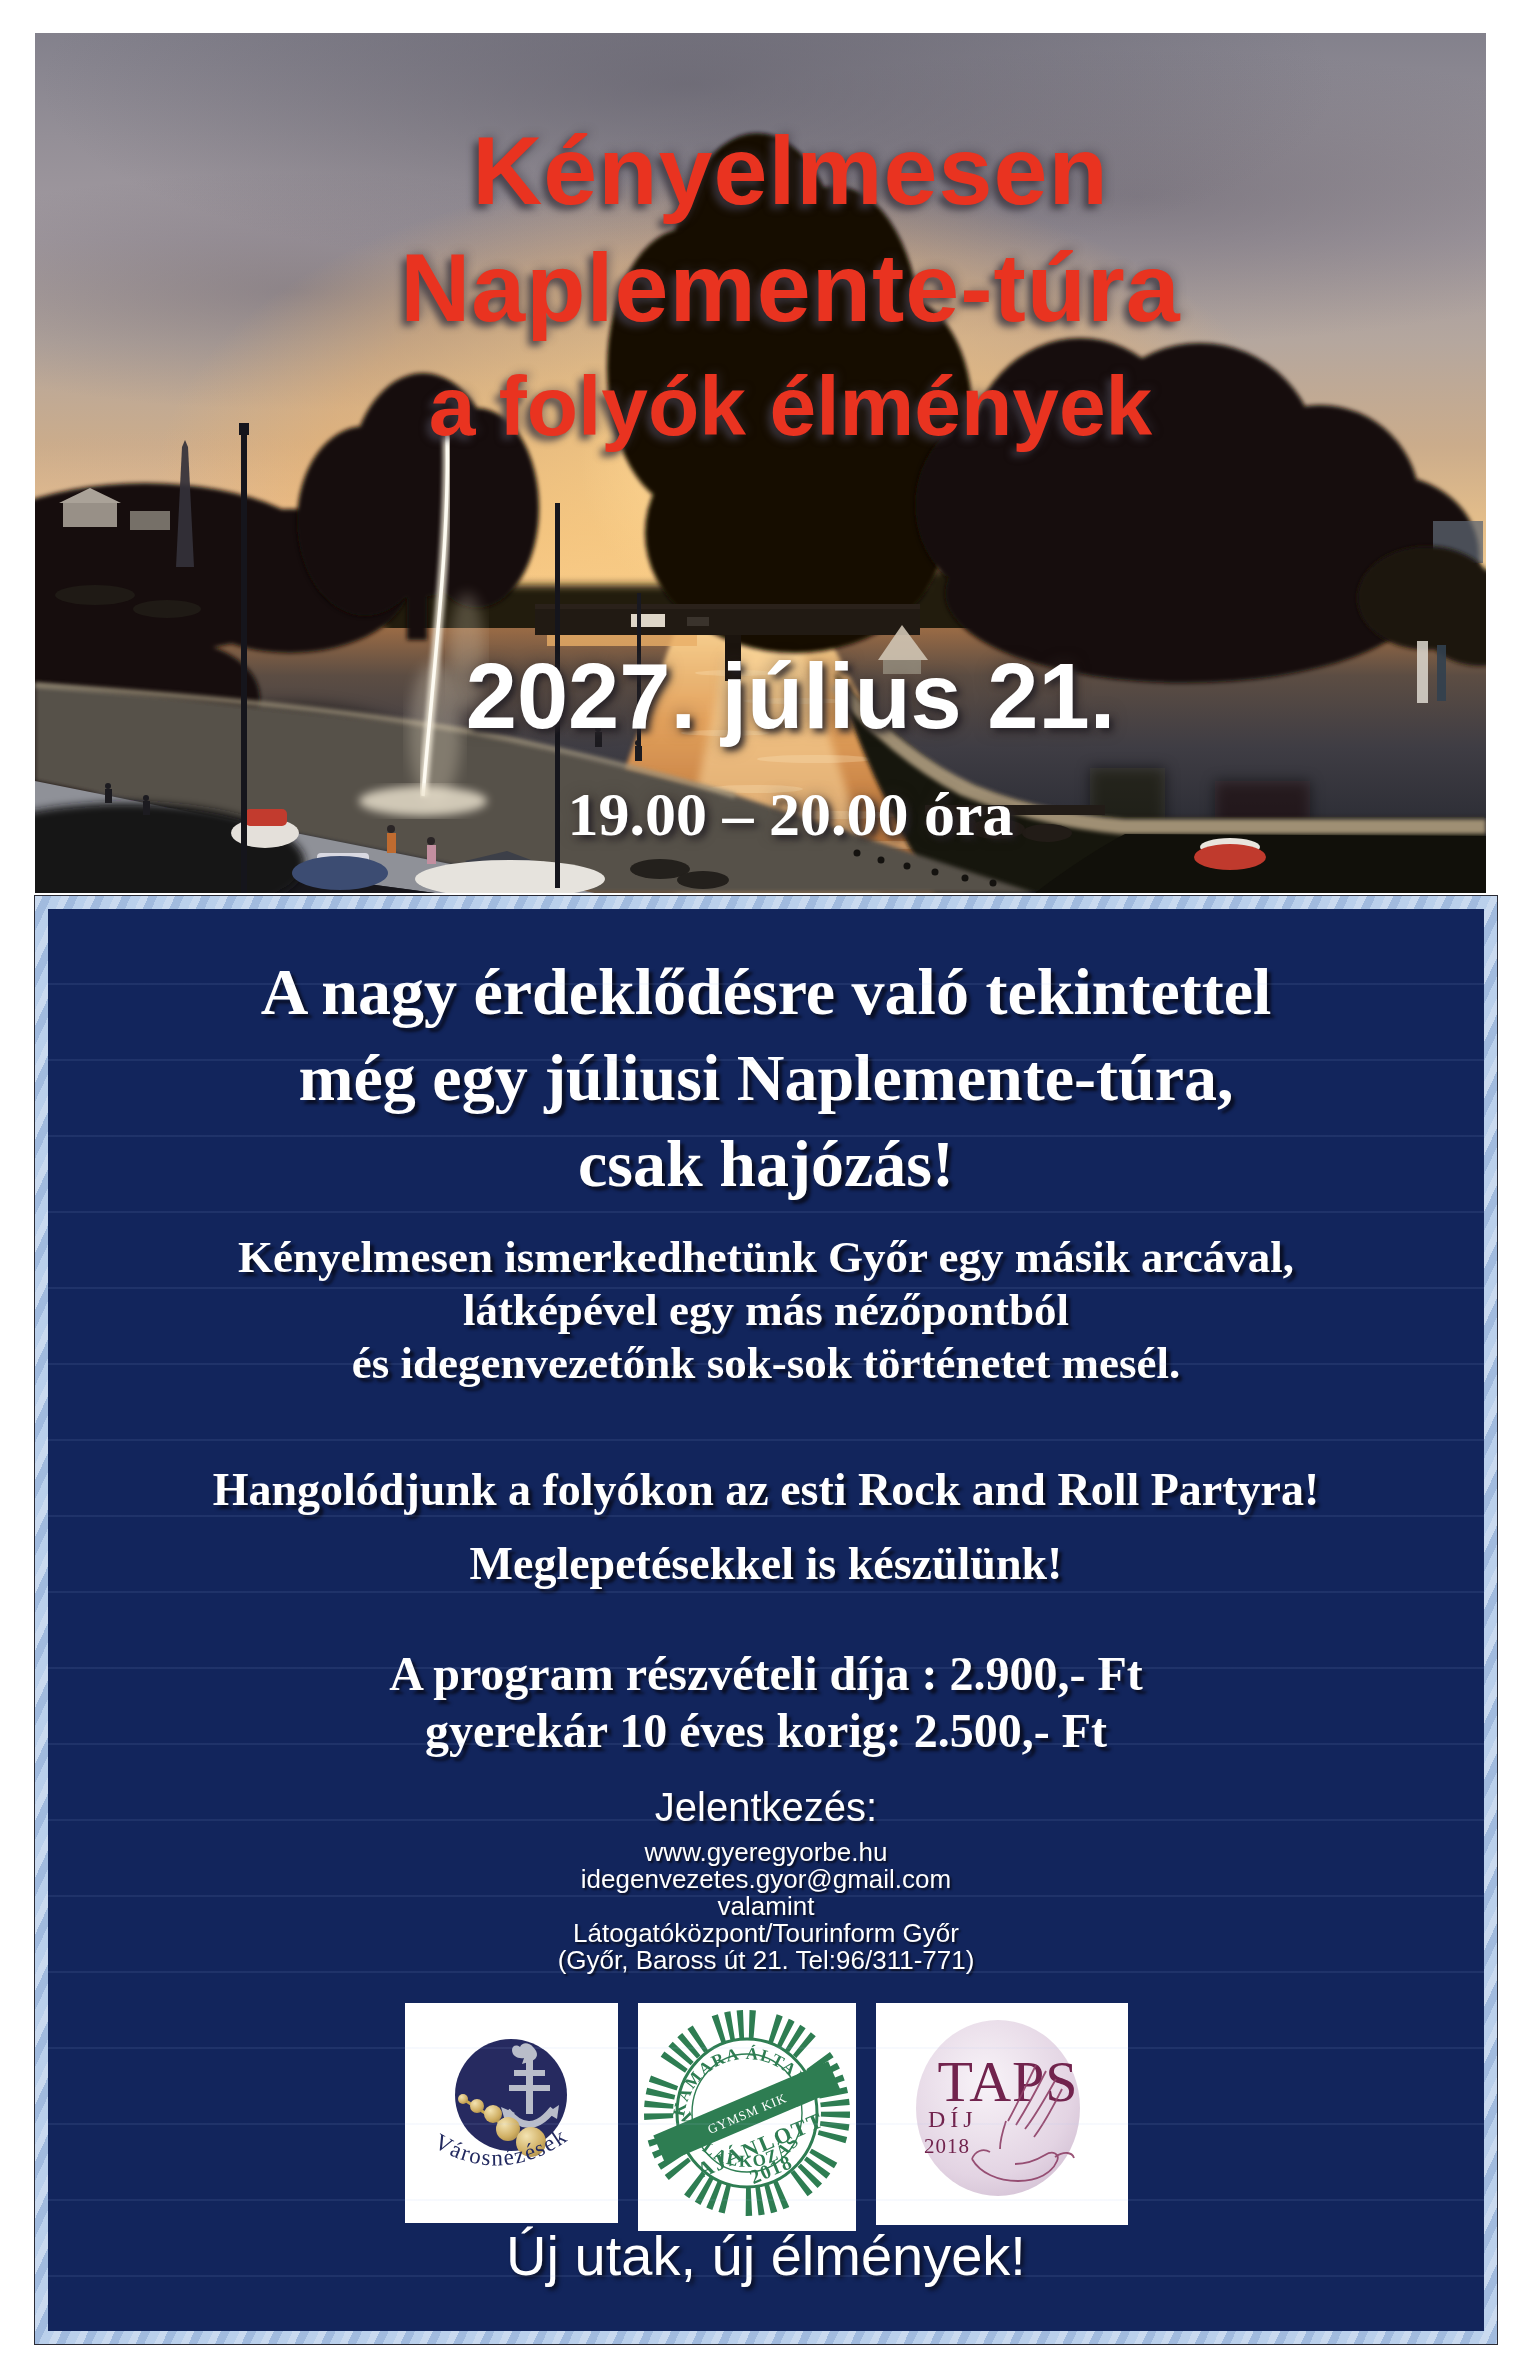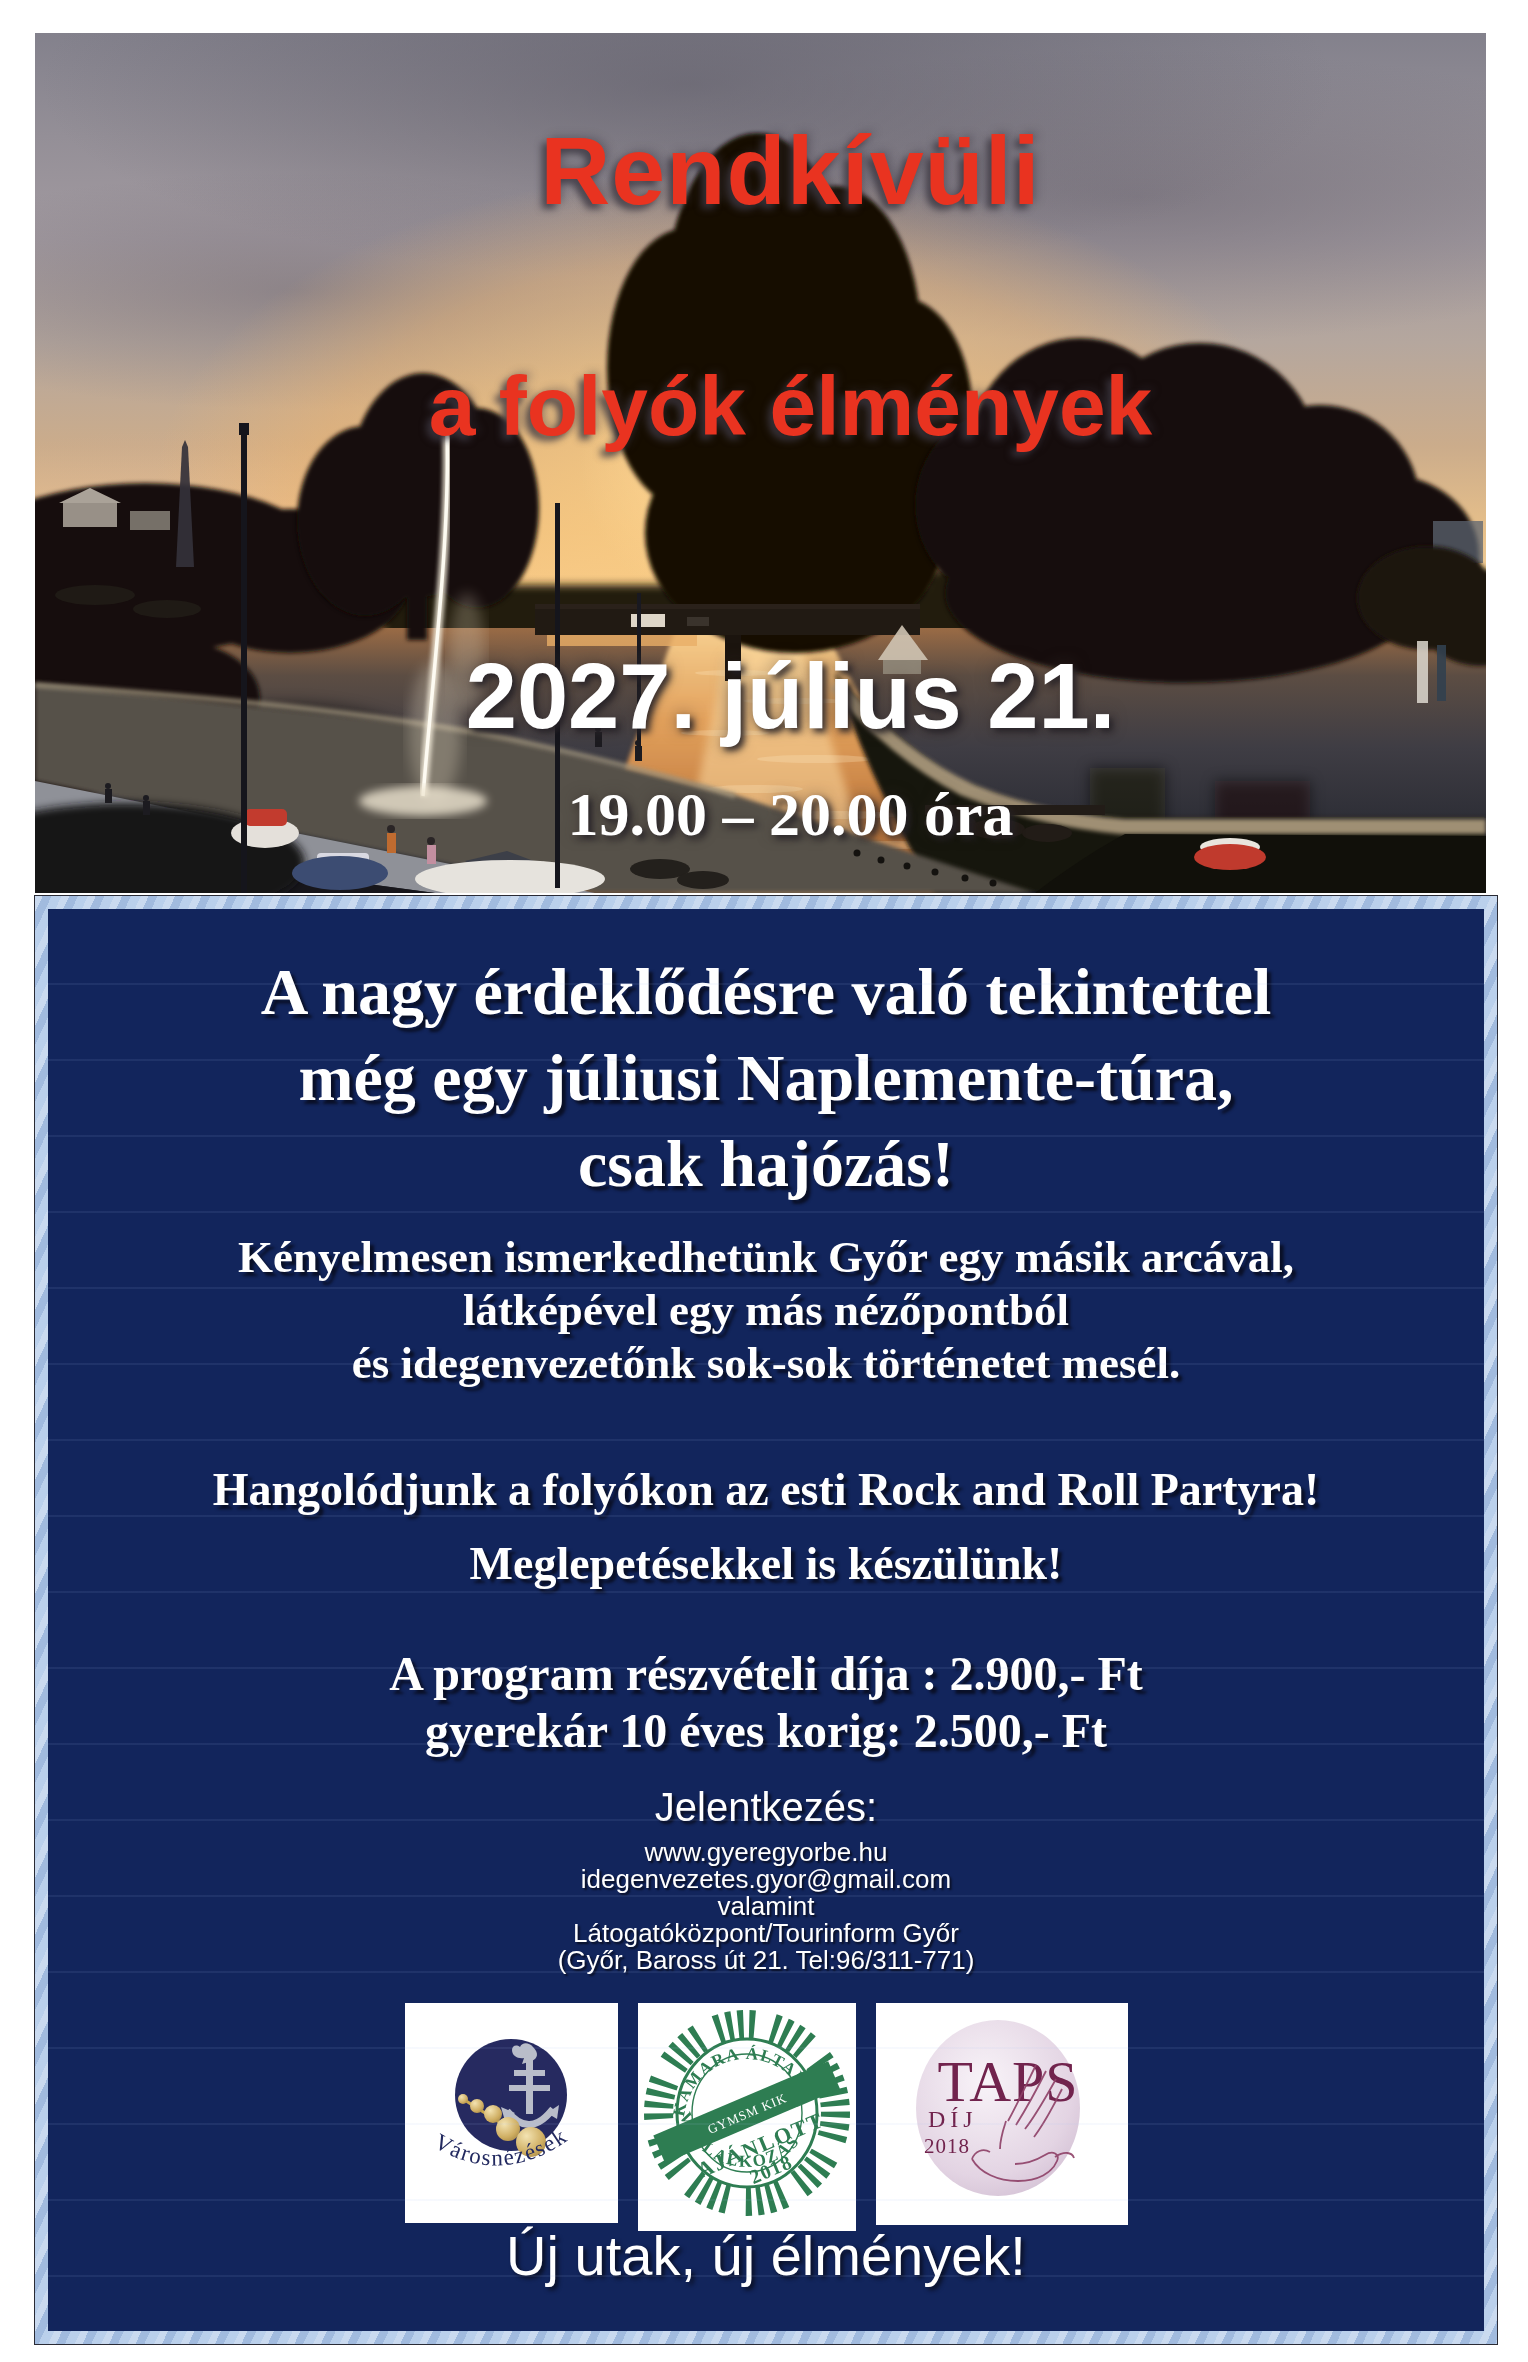--- a/index.html
+++ b/index.html
@@ -267,21 +267,22 @@
 
       <g>
         <ellipse cx="400" cy="700" rx="26" ry="70" fill="#e8dcc4" opacity=".3" filter="url(#f6)"></ellipse>
         <ellipse cx="432" cy="620" rx="18" ry="60" fill="#e8dcc4" opacity=".25" filter="url(#f6)"></ellipse>
         <path d="M 388 763 C 398 640 415 505 412 402" stroke="#f2ead9" stroke-width="9" fill="none" opacity=".85" filter="url(#f2)"></path>
         <path d="M 388 763 C 398 640 415 505 412 402" stroke="#fffdf4" stroke-width="3.5" fill="none" opacity=".95"></path>
         <ellipse cx="388" cy="768" rx="64" ry="15" fill="#efe6d2" opacity=".8" filter="url(#f4)"></ellipse>
       </g>
     </svg>
 
-    <h1 class="overlay-text title1">Rendkívüli</h1>
+    <h1 class="overlay-text title1">Kényelmesen</h1>
+    <h1 class="overlay-text title2">Naplemente-túra</h1>
     <h2 class="overlay-text title3">a folyók élmények</h2>
     <div class="overlay-text date-line">2027. július 21.</div>
     <div class="overlay-text time-line">19.00 – 20.00 óra</div>
   </div>
 
   <div class="frame">
     <div class="panel">
 
       <div class="pline serif headline" style="top:40px">A nagy érdeklődésre való tekintettel</div>
       <div class="pline serif headline" style="top:126px">még egy júliusi Naplemente-túra,</div>

